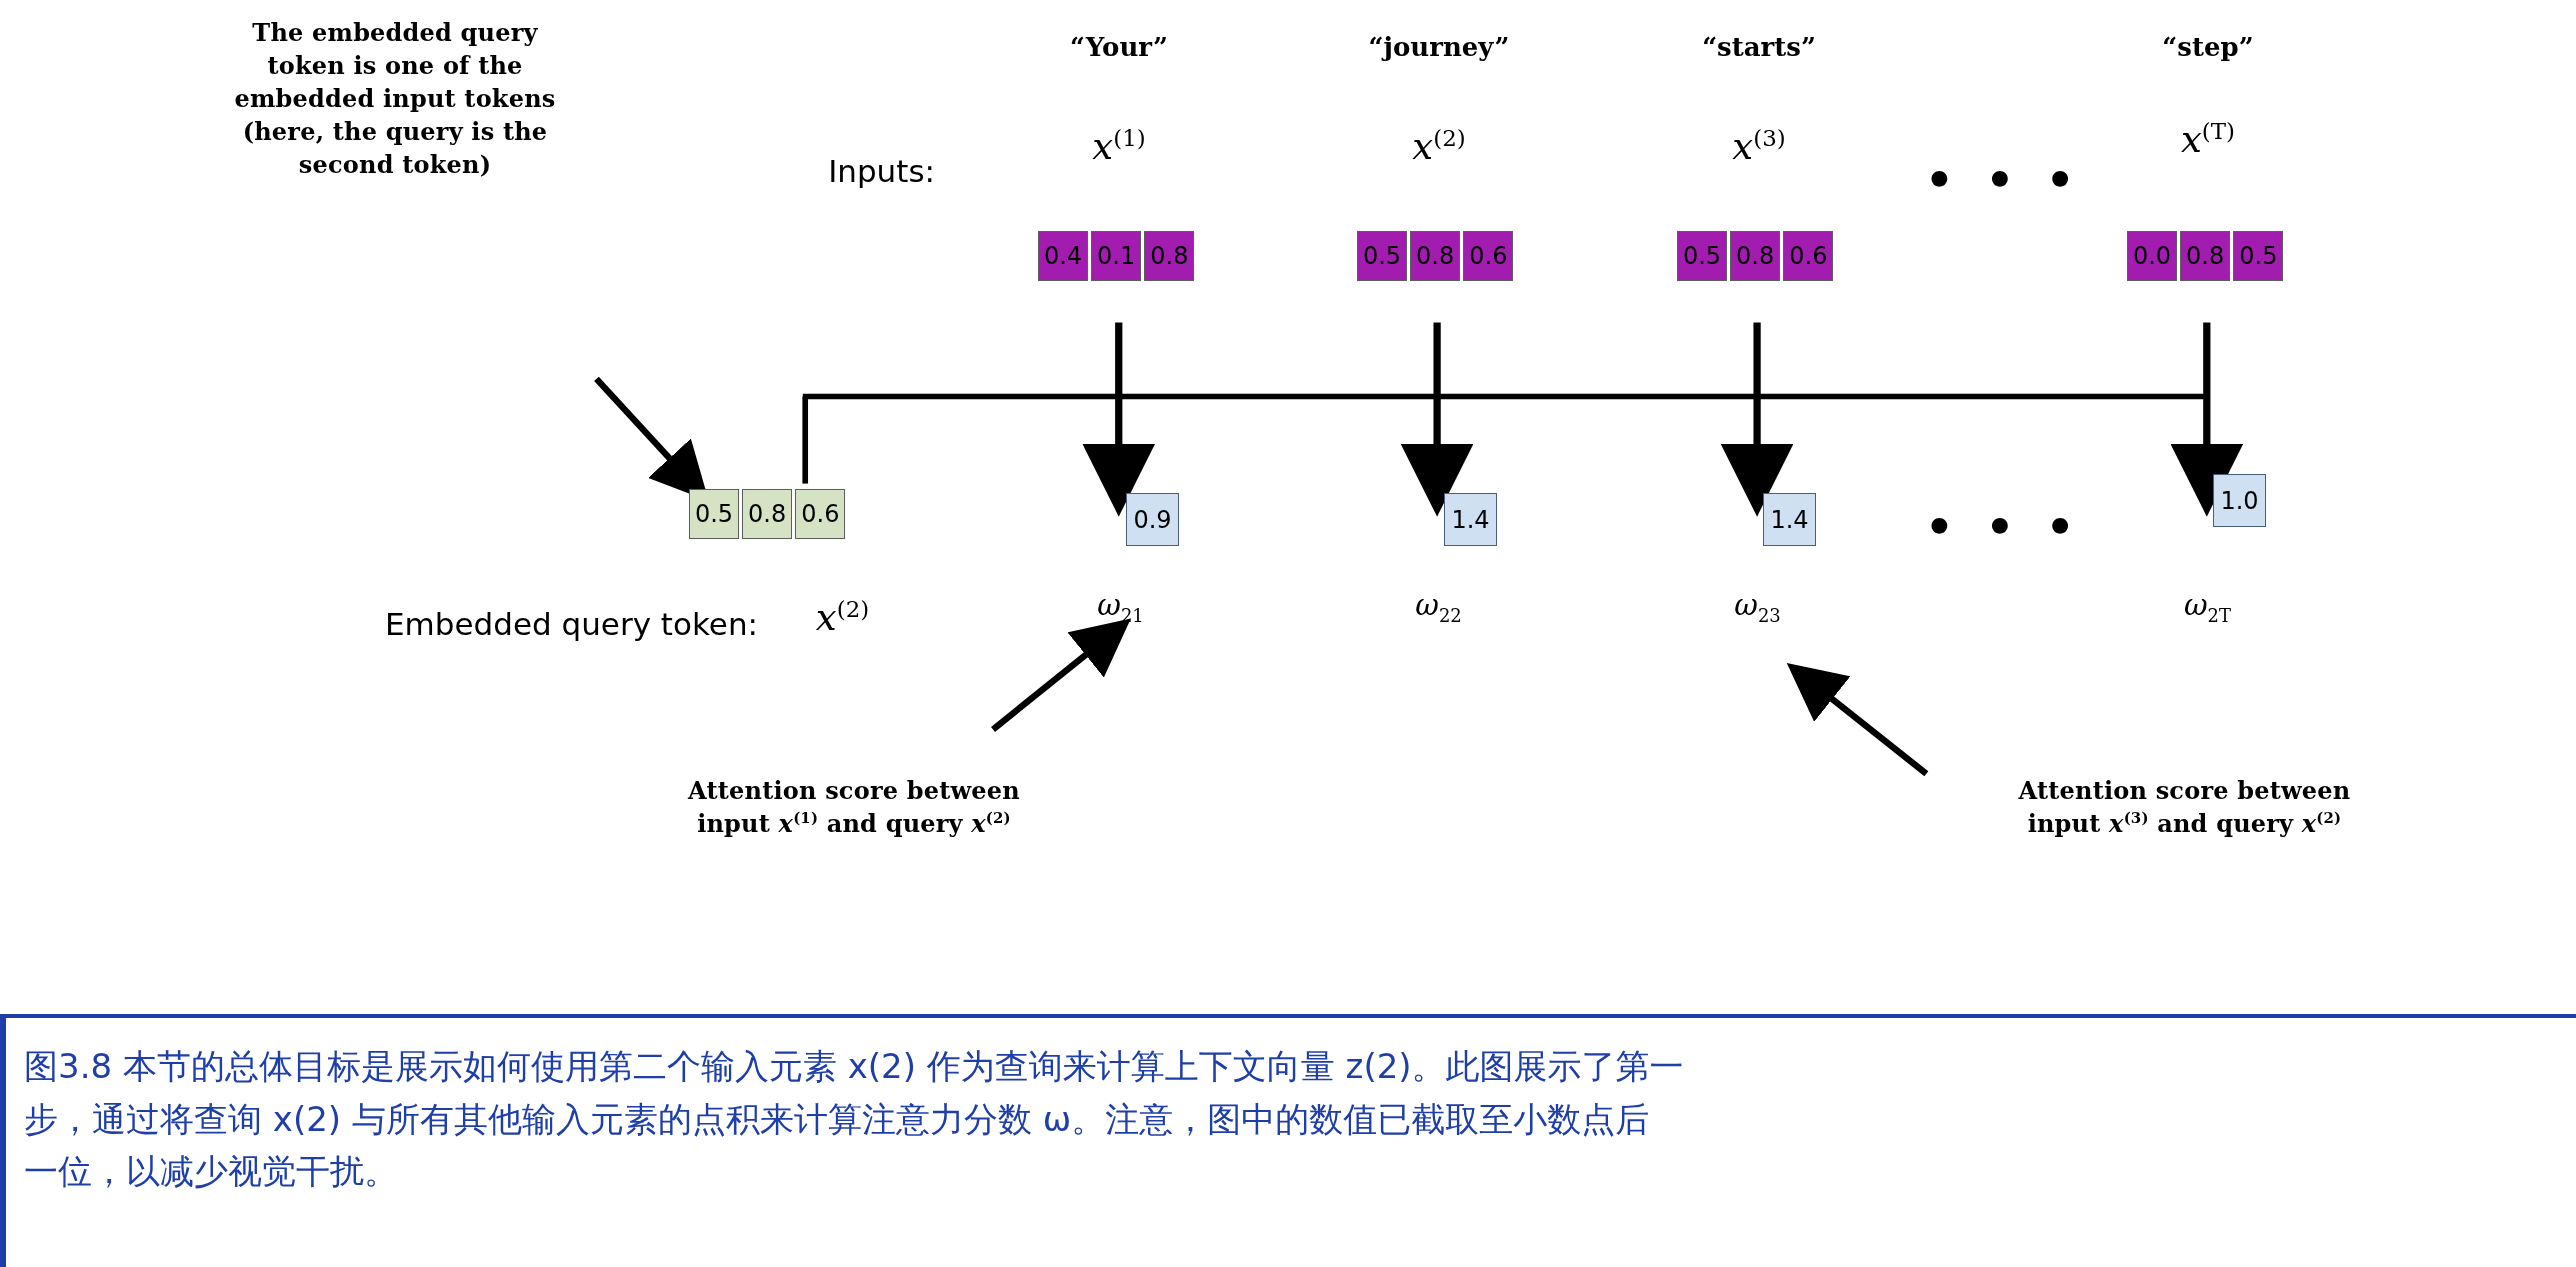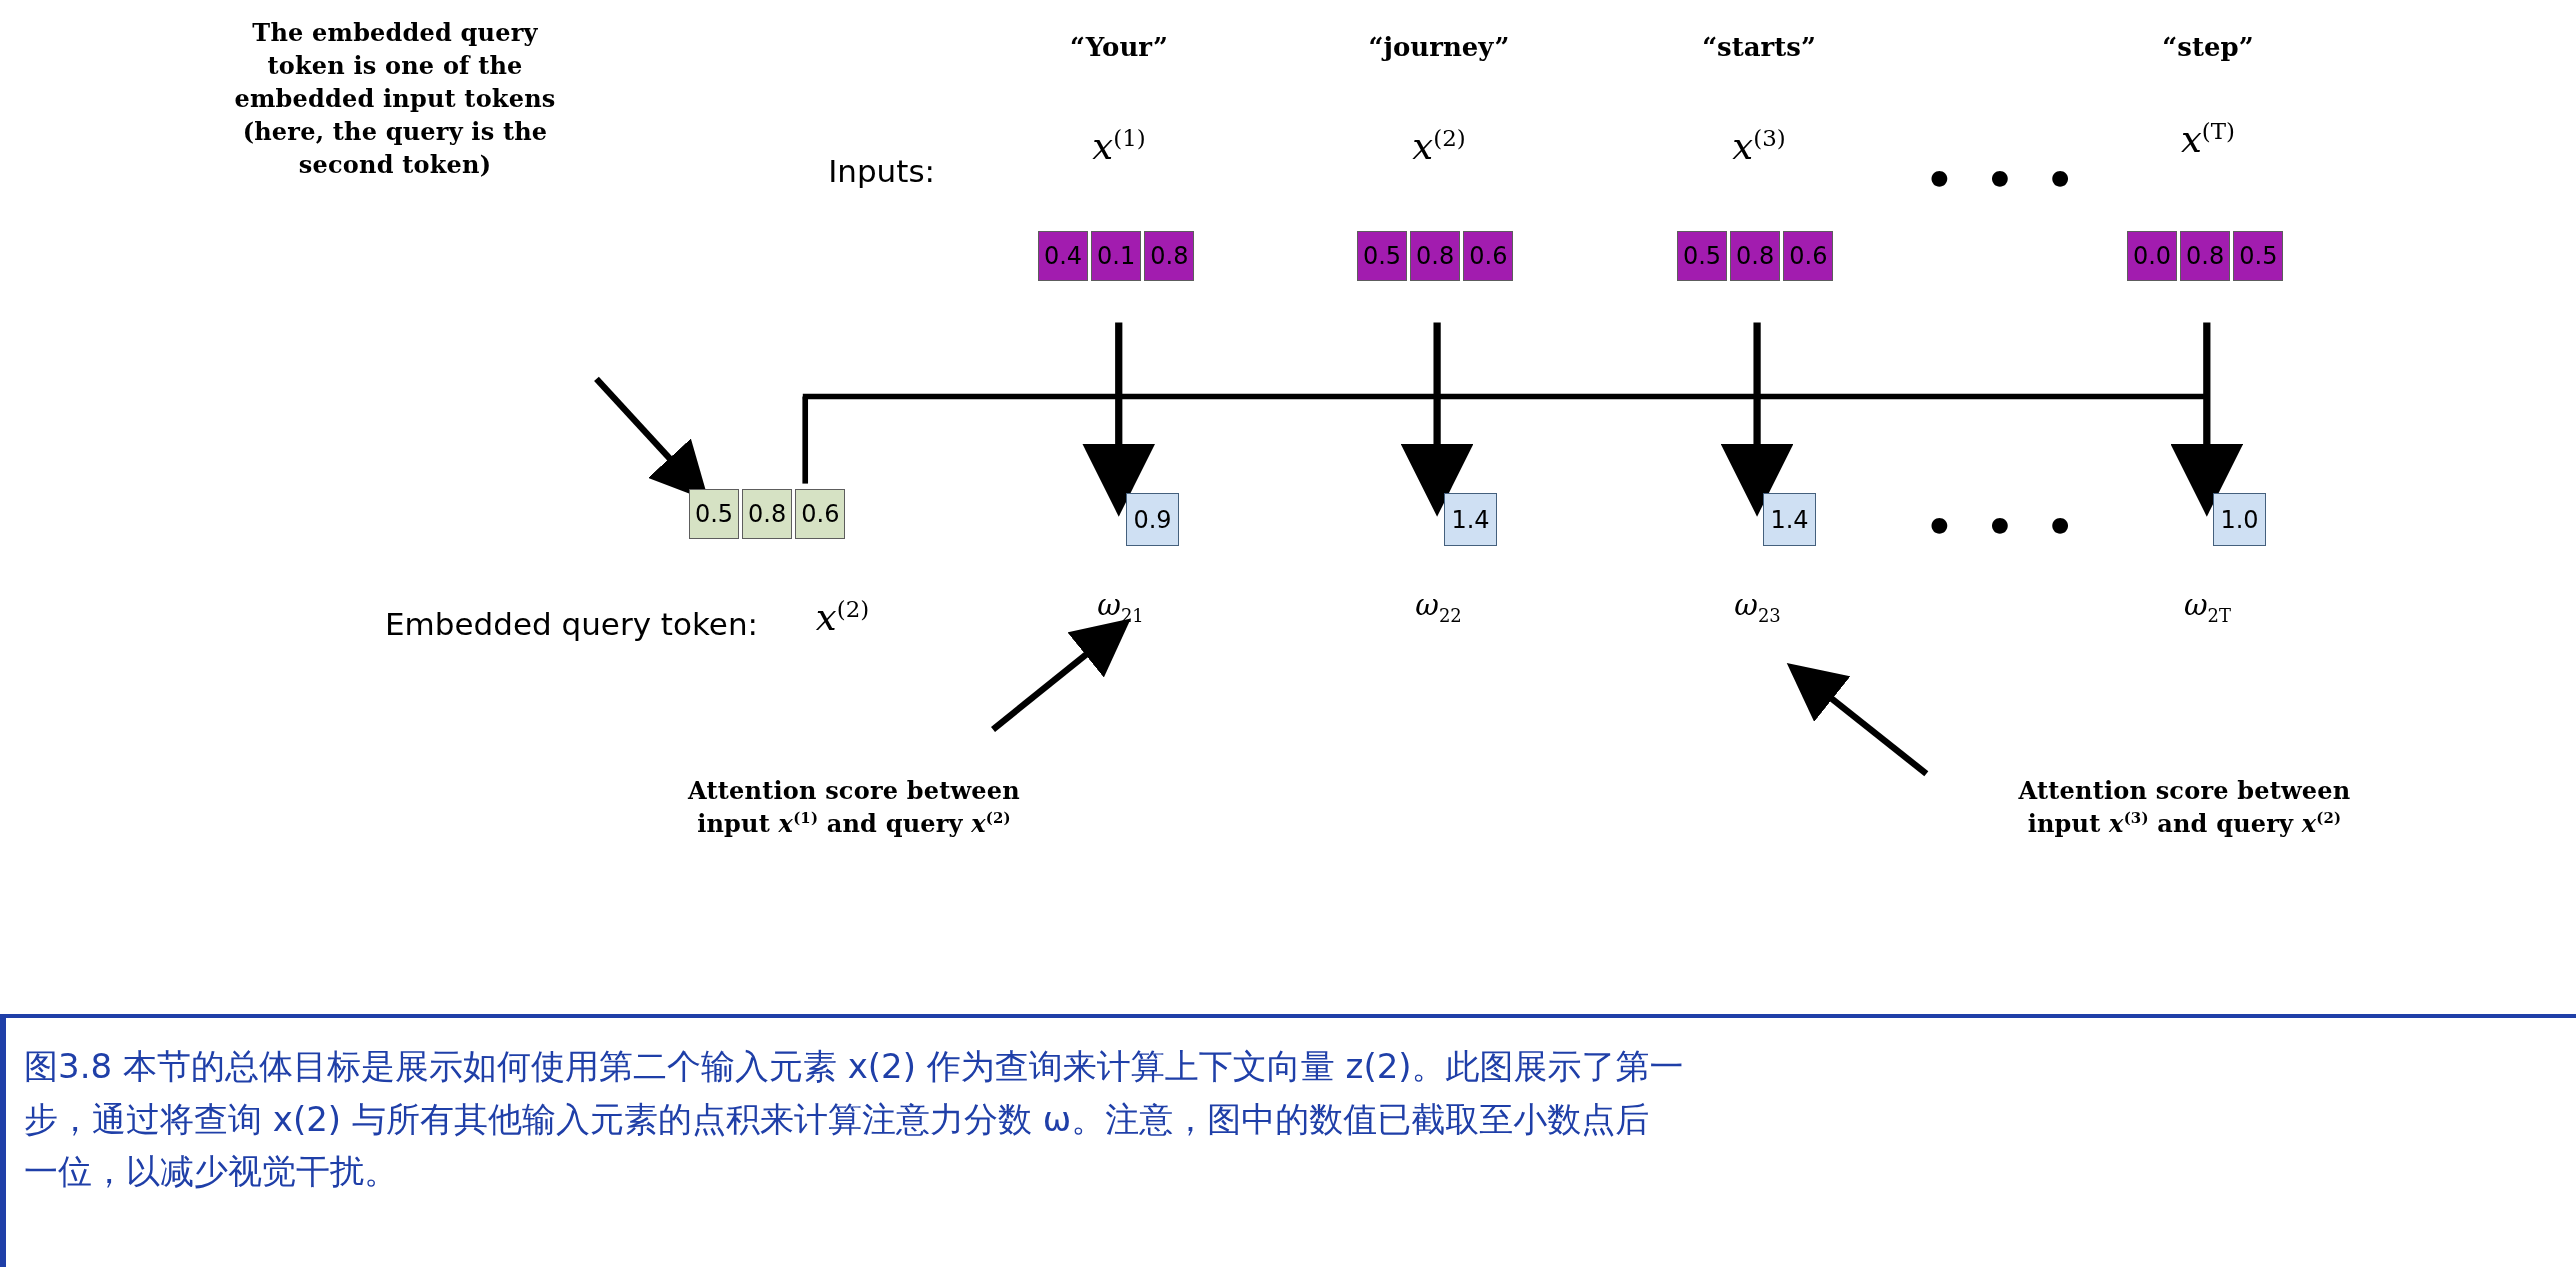--- a/index.html
+++ b/index.html
@@ -223,21 +223,21 @@
 
   <div class="vec" style="left:1731px; top:493px;">
     <div class="cell blue" style="width:53px;height:53px;">1.4</div>
   </div>
   <div class="abs omega" style="left:1669px; top:588px; width:177px;">
     <span>ω</span><span class="sub">23</span>
   </div>
 
   <div class="abs dots" style="left:1925px; top:500px;">• • •</div>
 
-  <div class="vec" style="left:2181px; top:493px;">
+  <div class="vec" style="left:2181px; top:474px;">
     <div class="cell blue" style="width:53px;height:53px;">1.0</div>
   </div>
   <div class="abs omega" style="left:2119px; top:588px; width:177px;">
     <span>ω</span><span class="sub">2T</span>
   </div>
 
   <div class="abs anno" style="left:556px; top:774px; width:596px;">
     <div>Attention score between</div>
     <div>
       <span>input </span><span class="it">x</span><span class="sup">(1)</span><span> and query </span><span class="it">x</span><span class="sup">(2)</span>

